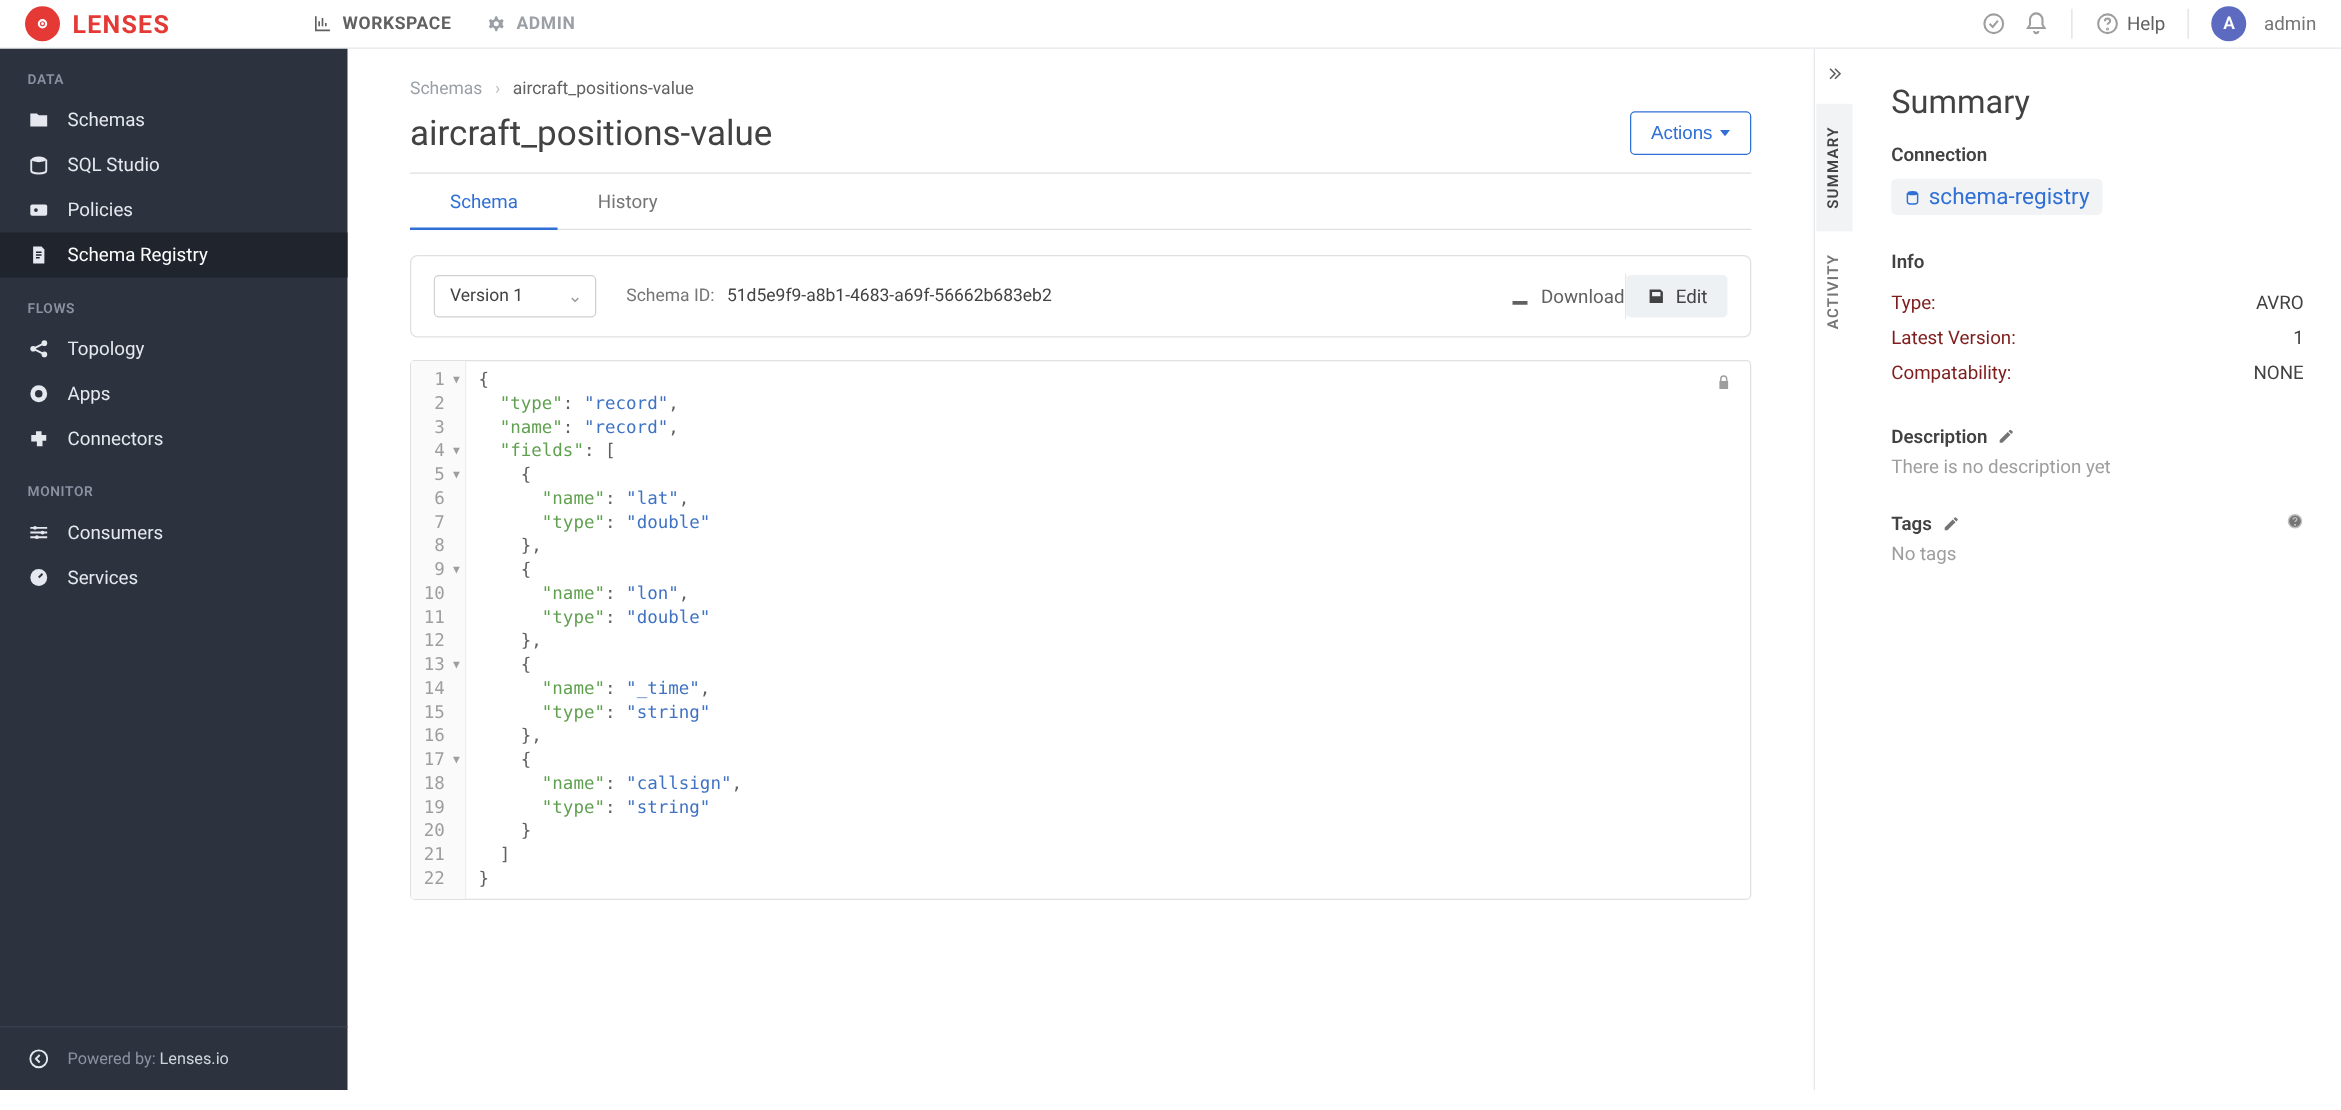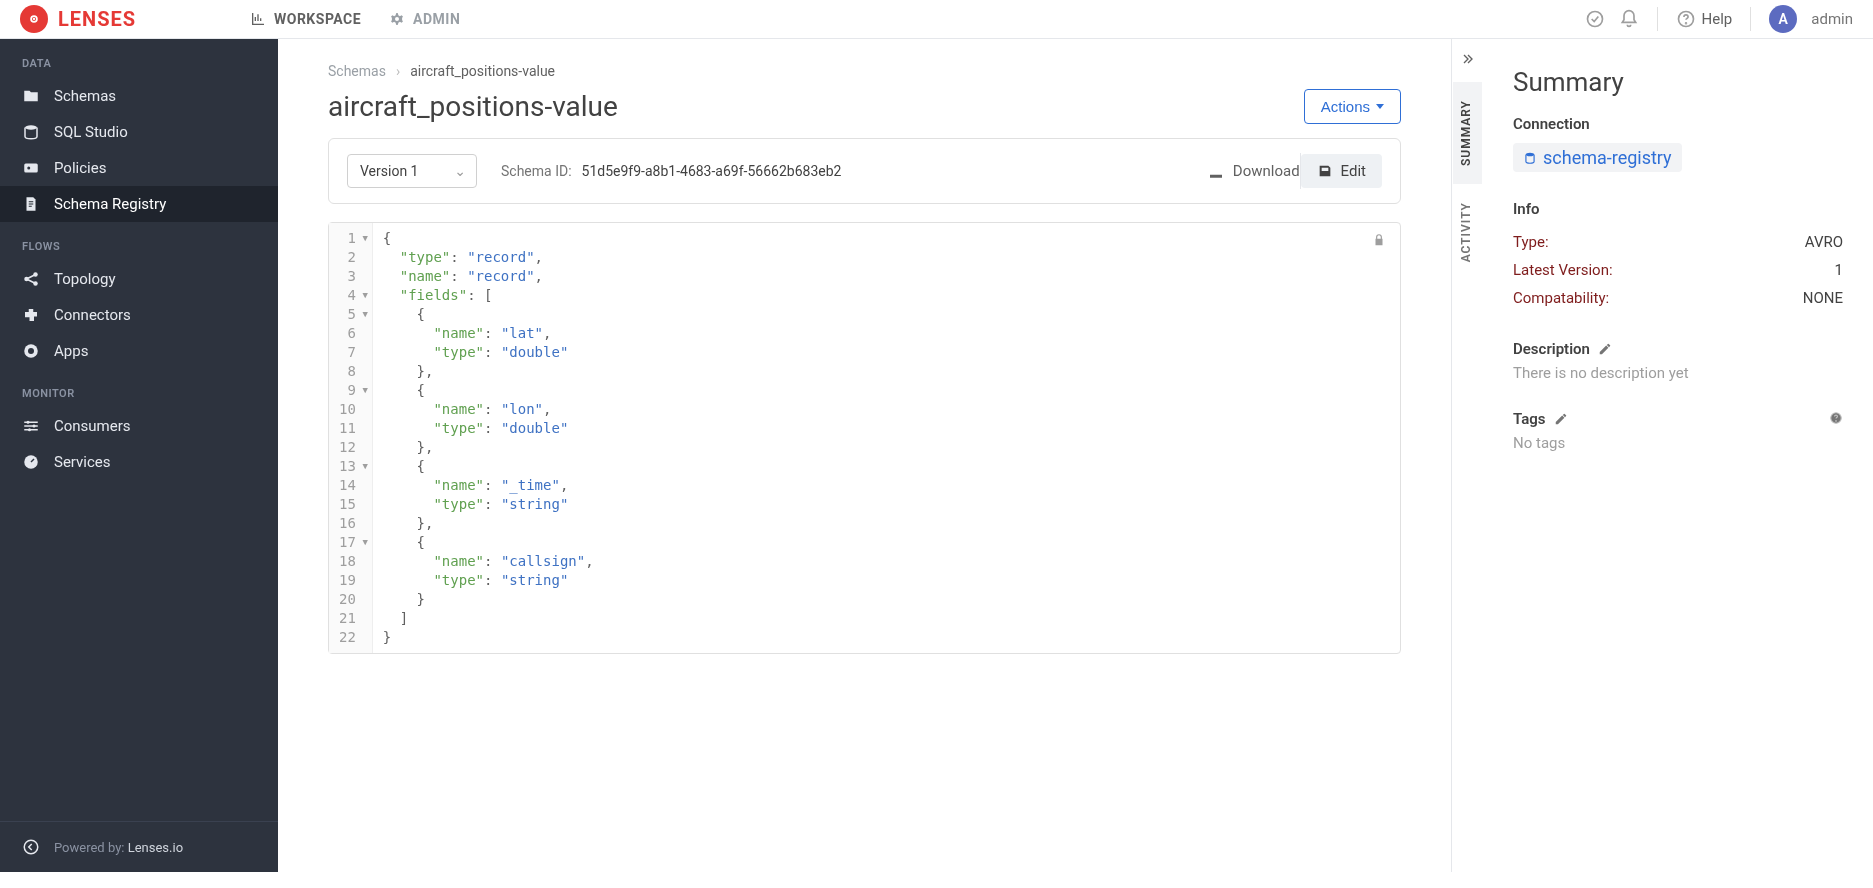--- a/index.html
+++ b/index.html
@@ -250,30 +250,30 @@
       <svg viewBox="0 0 24 24">
           <circle cx="6" cy="12" r="3"></circle>
           <circle cx="18" cy="6" r="3"></circle>
           <circle cx="18" cy="18" r="3"></circle>
           <path d="M8 11l8-4M8 13l8 4" stroke="#e5e8ee" stroke-width="2"></path>
         </svg>
       <span>Topology</span>
     </div>
     <div class="sb-item">
       <svg viewBox="0 0 24 24">
-          <path d="M4 8h5V4h6v4h5v6h-4v6h-6v-5H4V8z"></path>
-        </svg>
-      <span>Connectors</span>
-    </div>
-    <div class="sb-item">
-      <svg viewBox="0 0 24 24">
           <circle cx="12" cy="12" r="9"></circle>
           <circle cx="12" cy="12" r="4" fill="#2d333e"></circle>
         </svg>
       <span>Apps</span>
+    </div>
+    <div class="sb-item">
+      <svg viewBox="0 0 24 24">
+          <path d="M4 8h5V4h6v4h5v6h-4v6h-6v-5H4V8z"></path>
+        </svg>
+      <span>Connectors</span>
     </div>
 
     <div class="sb-section-title">MONITOR</div>
     <div class="sb-item">
       <svg viewBox="0 0 24 24">
           <path d="M3 7h18M3 12h18M3 17h18" stroke="#e5e8ee" stroke-width="2"></path>
           <circle cx="8" cy="7" r="2"></circle>
           <circle cx="16" cy="12" r="2"></circle>
           <circle cx="10" cy="17" r="2"></circle>
         </svg>
@@ -302,20 +302,24 @@
         <span class="crumb-link">Schemas</span>
         <span class="chev">›</span>
         <span class="current">aircraft_positions-value</span>
       </div>
       <div class="title-row">
         <h1 class="page-title">aircraft_positions-value</h1>
         <button class="actions-btn">
           <span>Actions</span>
           <span class="caret"></span>
         </button>
+      </div>
+      <div class="tabs">
+        <div class="tab active">Schema</div>
+        <div class="tab">History</div>
       </div>
 
       <div class="toolbar-box">
         <div class="version-select">
           <span>Version 1</span>
           <span class="chev-down">⌄</span>
         </div>
         <div class="schema-id-wrap">
           <span class="schema-id-label">Schema ID:</span>
           <span class="schema-id-value">51d5e9f9-a8b1-4683-a69f-56662b683eb2</span>

